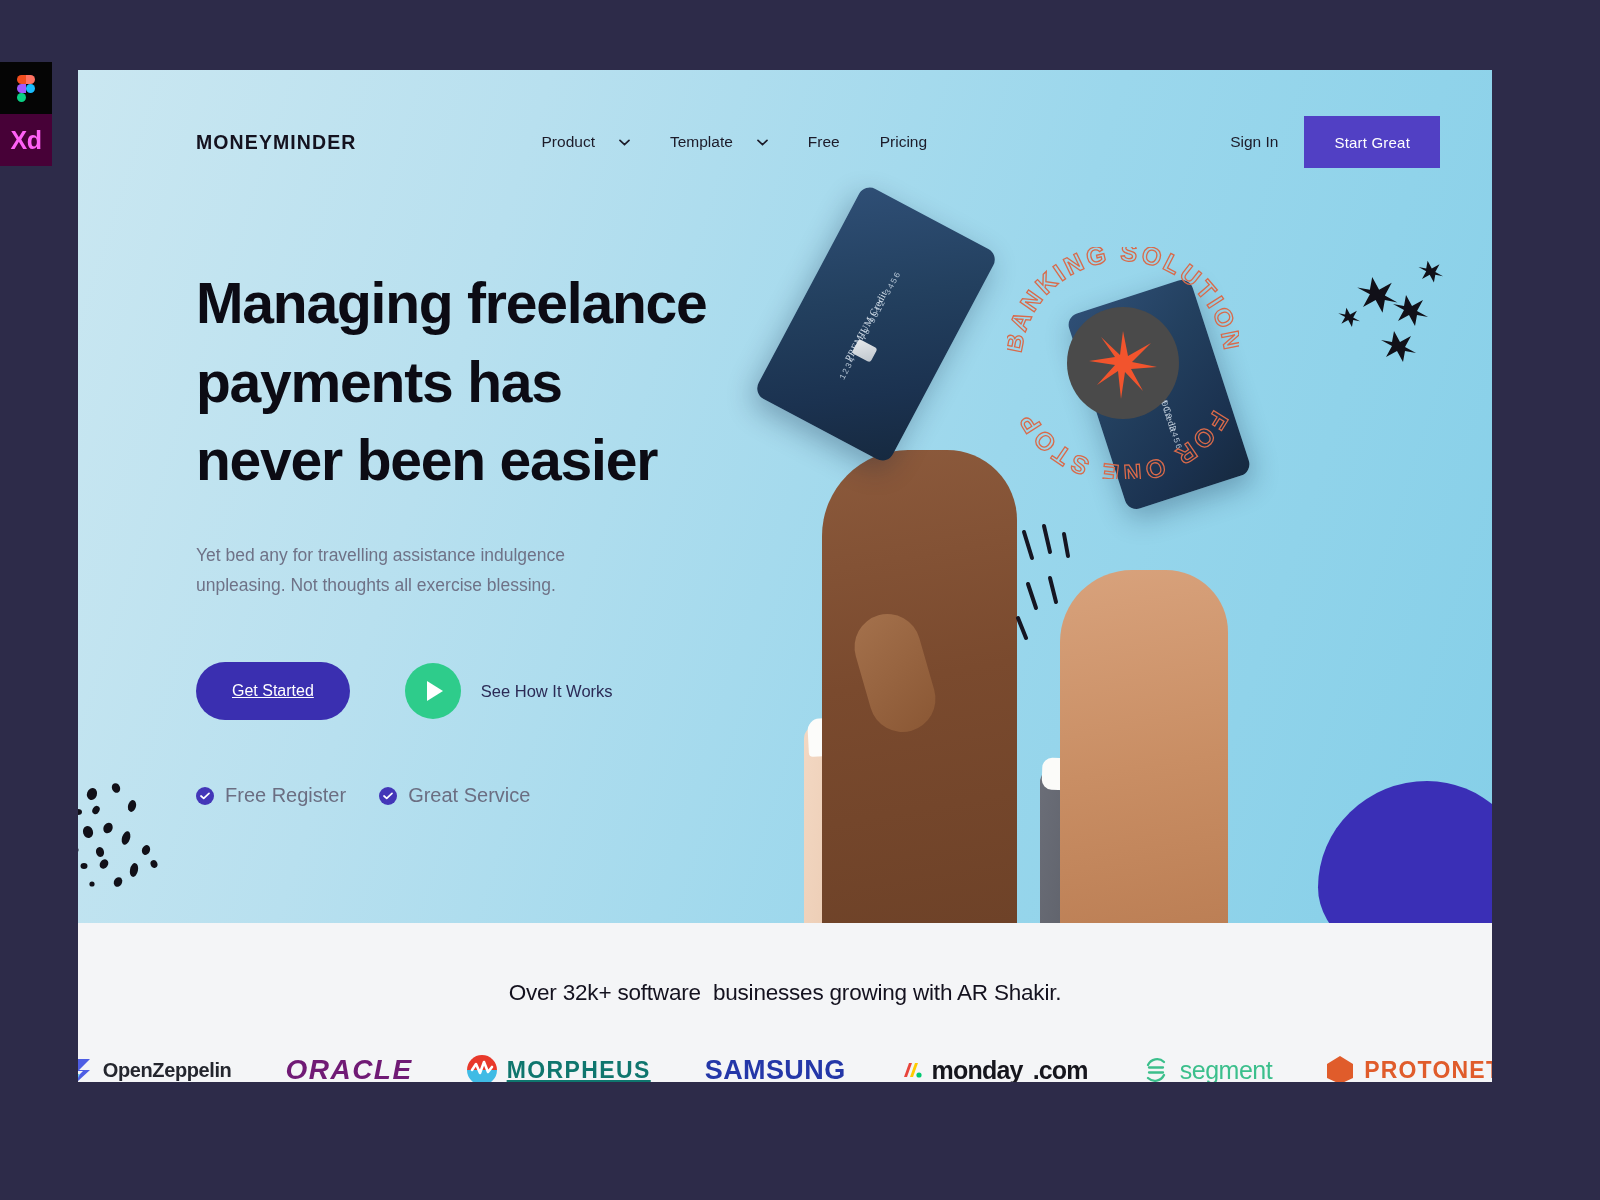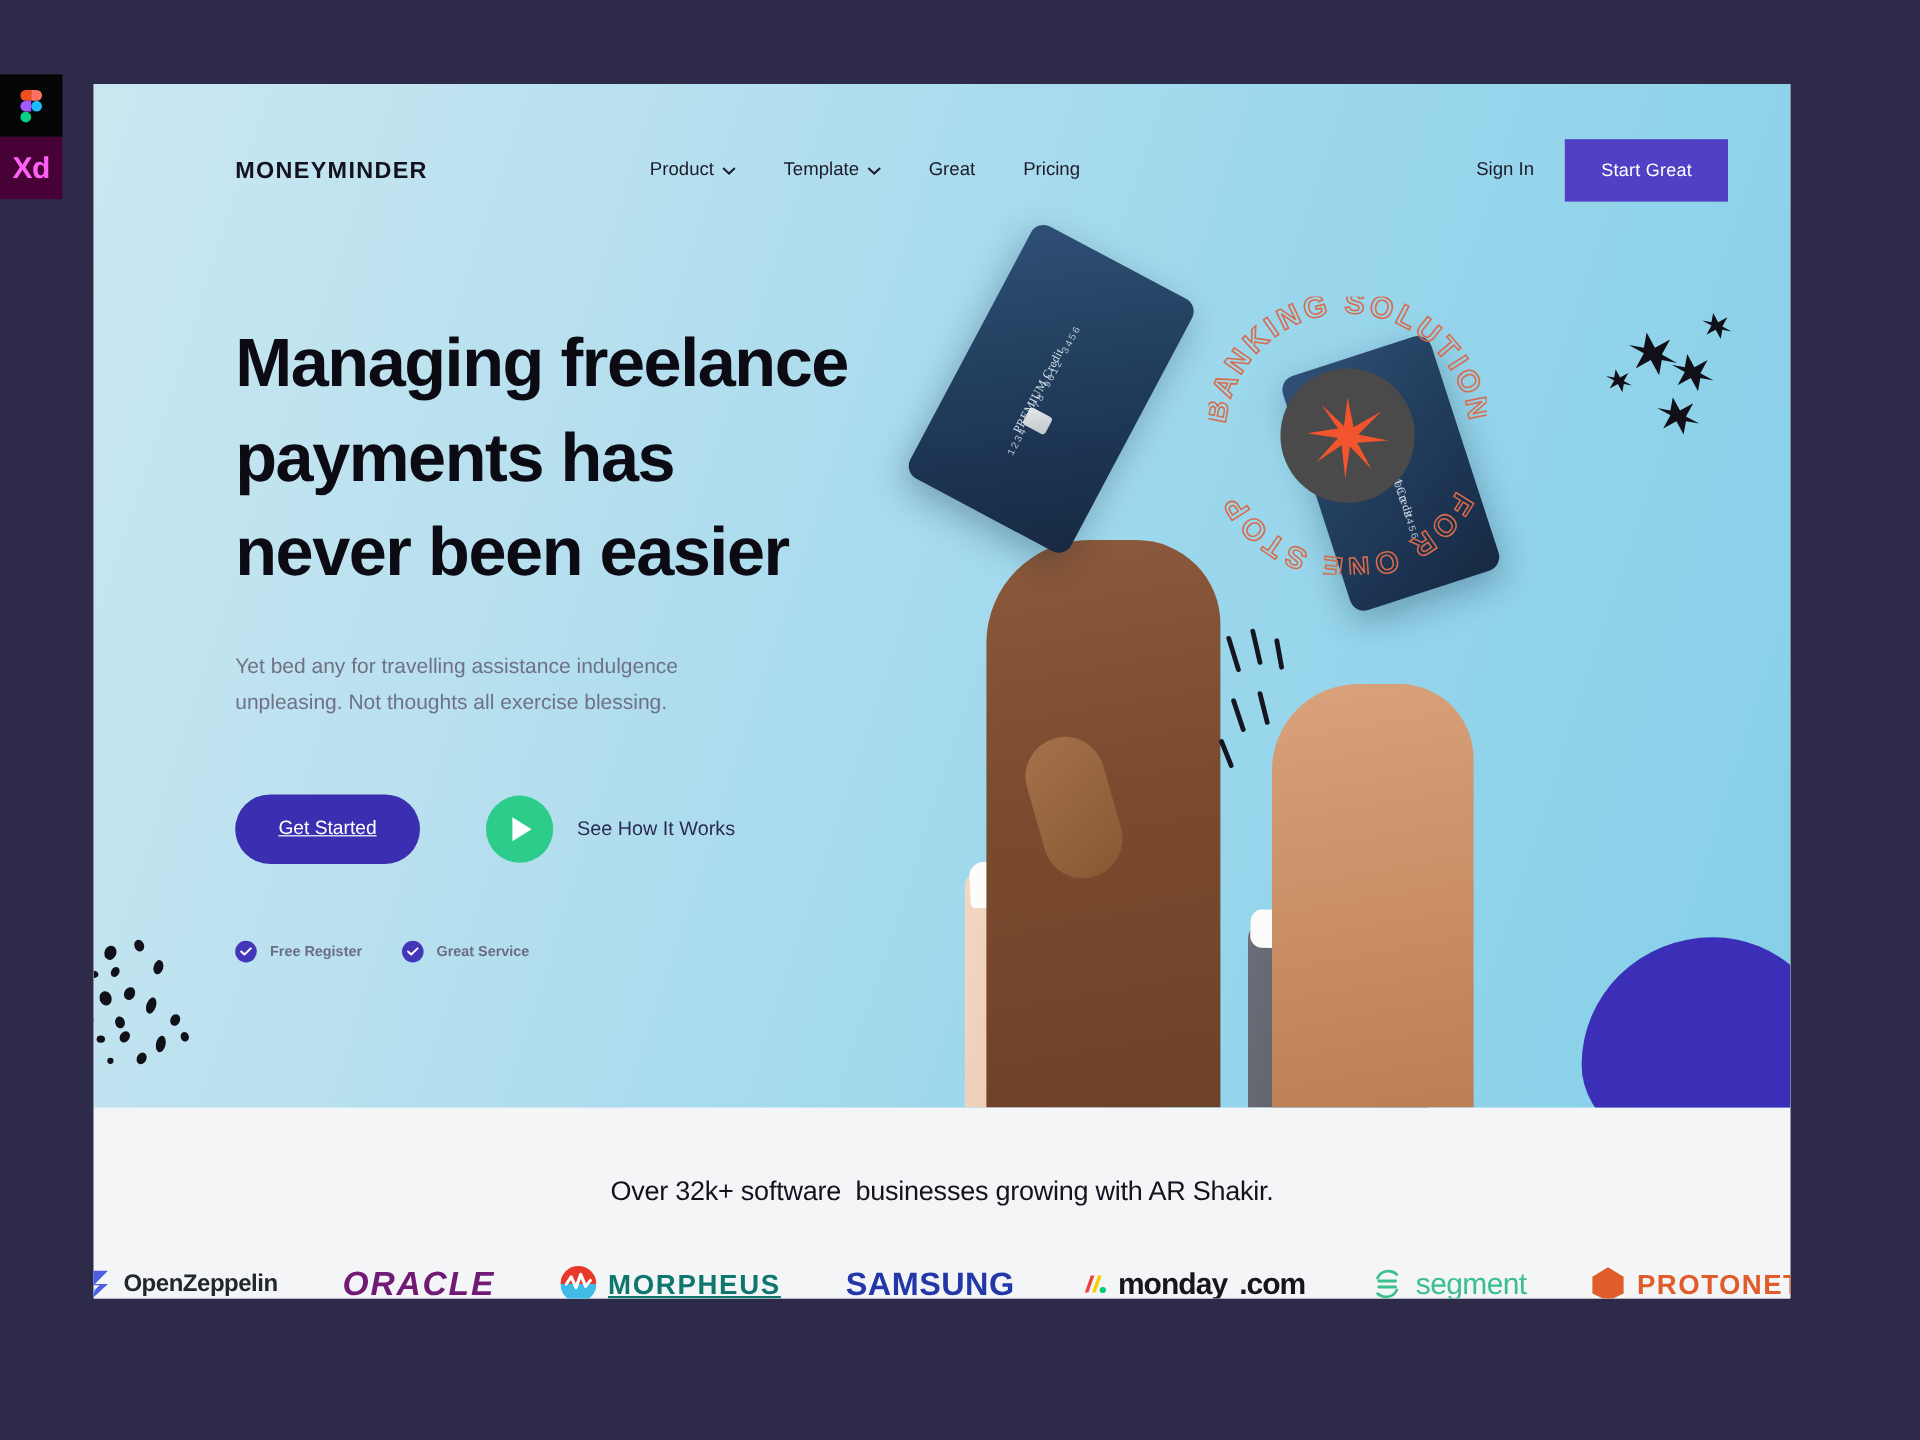--- a/index.html
+++ b/index.html
@@ -42,21 +42,21 @@
     position:relative; z-index:6;
     display:flex; align-items:center;
     padding:46px 52px 0 40px;
   }
   .logo {
     font-size:19.5px; font-weight:700; letter-spacing:1.1px;
     color:#14121F; margin-left:78px;
   }
   .nav-links { display:flex; align-items:center; gap:40px; margin-left:185px; }
   .nav-link {
-    display:flex; align-items:center; gap:7px;
+    display:flex; align-items:center; gap:24px;
     font-size:15.5px; color:#1C1B29; cursor:pointer; white-space:nowrap;
   }
   .chev { width:11px; height:7px; display:block; }
   .nav-right { margin-left:auto; display:flex; align-items:center; gap:26px; }
   .signin { font-size:15.5px; color:#1C1B29; cursor:pointer; }
   .start-free {
     background:#5140C4; color:#fff; border:0;
     font-family:inherit; font-size:15px;
     padding:0 30px; height:52px; cursor:pointer;
     letter-spacing:.2px;
@@ -90,21 +90,21 @@
     border-top:10px solid transparent;
     border-bottom:10px solid transparent;
   }
   .how-label { font-size:16.5px; color:#2B2A55; }
   .features { margin-top:64px; display:flex; align-items:center; gap:33px; }
   .feat { display:flex; align-items:center; gap:11px; }
   .check-badge {
     width:18px; height:18px; border-radius:50%; background:#4336B8;
     display:flex; align-items:center; justify-content:center; flex:0 0 auto;
   }
-  .feat-label { font-size:12px; color:#6B6E82;font-weight:bold; }
+  .feat-label { font-size:20px; color:#6B6E82; }
 
   
   .hero-art { position:absolute; right:0; top:0; width:700px; height:853px; z-index:2; }
   .badge-circle {
     position:absolute; left:275px; top:237px;
     width:112px; height:112px; border-radius:50%; background:#4A4A4A; z-index:4;
   }
   .star { position:absolute; left:275px; top:237px; width:112px; height:112px; z-index:5; }
   .ring-text { position:absolute; left:215px; top:177px; width:232px; height:232px; z-index:3; }
   .ring-text text {
@@ -268,21 +268,21 @@
               <path d="M1 1.4 L5.5 5.6 L10 1.4" stroke="#1C1B29" stroke-width="1.7" fill="none" stroke-linecap="round"></path>
             </svg>
         </div>
         <div class="nav-link">
           <span>Template</span>
           <svg class="chev" viewBox="0 0 11 7">
               <path d="M1 1.4 L5.5 5.6 L10 1.4" stroke="#1C1B29" stroke-width="1.7" fill="none" stroke-linecap="round"></path>
             </svg>
         </div>
         <div class="nav-link">
-          <span>Great</span>
+          <span>Free</span>
         </div>
         <div class="nav-link">
           <span>Pricing</span>
         </div>
       </div>
       <div class="nav-right">
         <span class="signin">Sign In</span>
         <button class="start-free">Start Great</button>
       </div>
     </nav>

